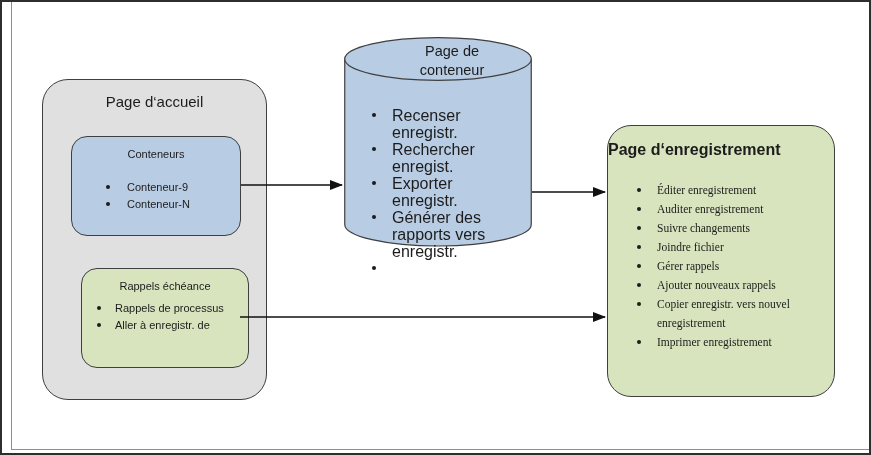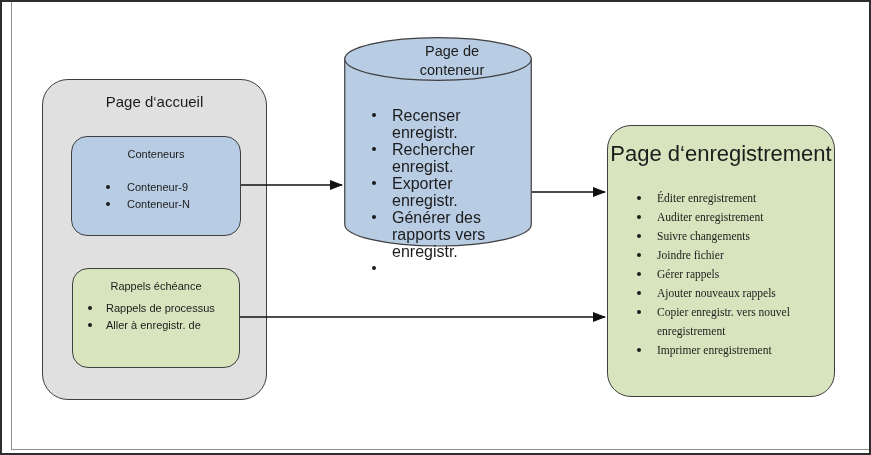--- a/index.html
+++ b/index.html
@@ -9,38 +9,38 @@
     border:2px solid #2e2e2e;
     font-family:"Liberation Sans", sans-serif;
     color:#1c1c1c; overflow:hidden;
   }
   .edge-left  { position:absolute; left:9px;  top:0;     width:1px;  bottom:3px; background:#8f8f8f; }
   .edge-bottom{ position:absolute; left:9px;  bottom:3px; right:0;   height:1px; background:#8f8f8f; }
 
   .node { position:absolute; box-sizing:border-box; border:1px solid #3f3f3f; }
   .node-home      { left:40px;  top:77px;  width:225px; height:321px; border-radius:26px; background:#e0e0e0; }
   .node-containers{ left:28px;  top:56px;  width:170px; height:100px; border-radius:16px; background:#b8cce4; }
-  .node-reminders { left:29px;  top:188px; width:168px; height:100px; border-radius:16px; background:#d7e4bd; }
+  .node-reminders { left:38px;  top:188px; width:168px; height:100px; border-radius:16px; background:#d7e4bd; }
   .node-record    { left:605px; top:123px; width:228px; height:272px; border-radius:24px; background:#d7e4bd; }
 
   .title-lg { text-align:center; font-size:15px; margin-top:13px; }
   .title-md { text-align:center; font-size:11px; margin-top:11px; }
 
   .blist { list-style:none; margin:0; padding:0; }
   .blist li { display:flex; align-items:flex-start; }
   .bullet-dot { flex:none; width:4px; height:4px; border-radius:50%; background:#1c1c1c; margin-top:6px; }
 
   .node-containers .blist { margin-top:19px; padding-left:34px; font-size:11px; line-height:17px; }
   .node-containers .bullet-dot { margin-right:17px; }
 
   .node-reminders .blist { margin-top:8px; padding-left:15px; font-size:11px; line-height:17px; }
   .node-reminders .bullet-dot { margin-right:14px; }
   .node-reminders .btext { width:126px; }
 
-  .node-record .title-rec { text-align:center; font-size:22px; margin-top:15px; }
+  .node-record .title-rec { text-align:left; font-size:16px; margin-top:15px;font-weight:bold; }
   .node-record .blist { margin-top:22px; padding-left:29px; font-size:11.5px; line-height:19px; }
   .node-record .bullet-dot { margin-right:16px; margin-top:7px; }
   .node-record .btext { width:155px;font-family:Liberation Serif, serif; }
 
   .cylinder { position:absolute; left:342px; top:35px; width:216px; height:210px; }
   .cylinder svg.shape { position:absolute; left:0; top:0; }
   .cyl-title { position:absolute; top:5px; left:0; width:100%; text-align:center;
                font-size:14.5px; line-height:19px; }
   .cylinder .blist { position:absolute; top:70px; left:28px; font-size:16px; line-height:17px; }
   .cylinder .bullet-dot { margin-right:16px; }

